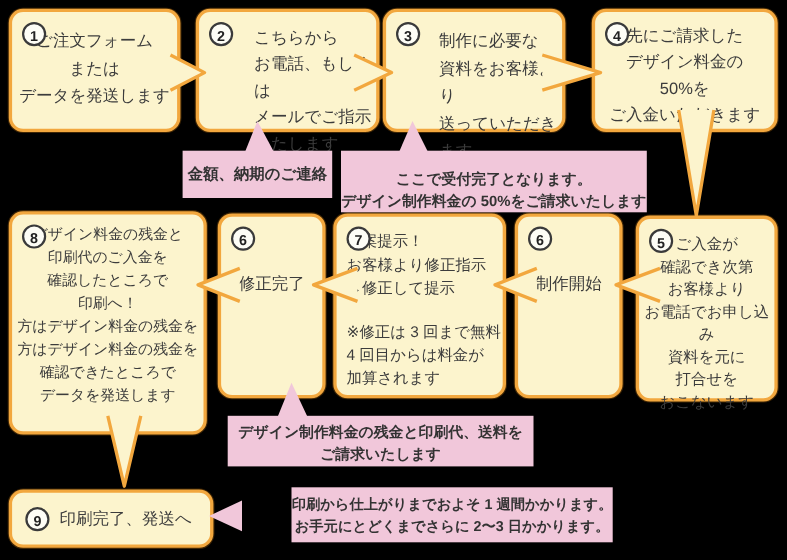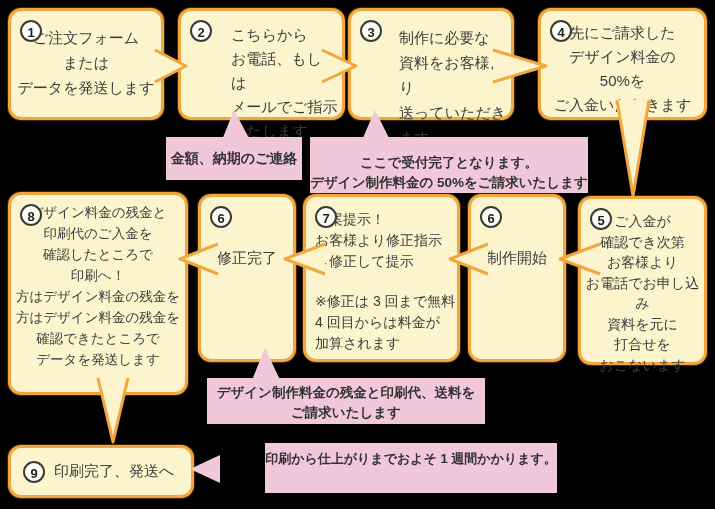--- a/index.html
+++ b/index.html
@@ -168,20 +168,21 @@
   <div id="n2" class="pnote">
     <span class="line">ここで受付完了となります。</span>
     <span class="line">デザイン制作料金の 50%をご請求いたします</span>
   </div>
   <div id="n3" class="pnote">
     <span class="line">デザイン制作料金の残金と印刷代、送料を</span>
     <span class="line">ご請求いたします</span>
   </div>
   <div id="n4" class="pnote">
     <span class="line">印刷から仕上がりまでおよそ 1 週間かかります。</span>
+    <span class="line">お手元にとどくまでさらに 2〜3 日かかります。</span>
   </div>
 
   <svg id="tails" width="715" height="509" viewBox="0 0 715 509">
     <path class="ytail" d="M155,50 L186,66 L155,82"></path>
     <path class="ytail" d="M322,50 L356,66 L322,82"></path>
     <path class="ytail" d="M493,50 L546,66 L493,82"></path>
     <path class="ytail" d="M617,100 L633,196 L649,100"></path>
     <path class="ytail" d="M600,244 L560,259 L600,274"></path>
     <path class="ytail" d="M488,244 L450,259 L488,274"></path>
     <path class="ytail" d="M325,244 L285,259 L325,274"></path>

